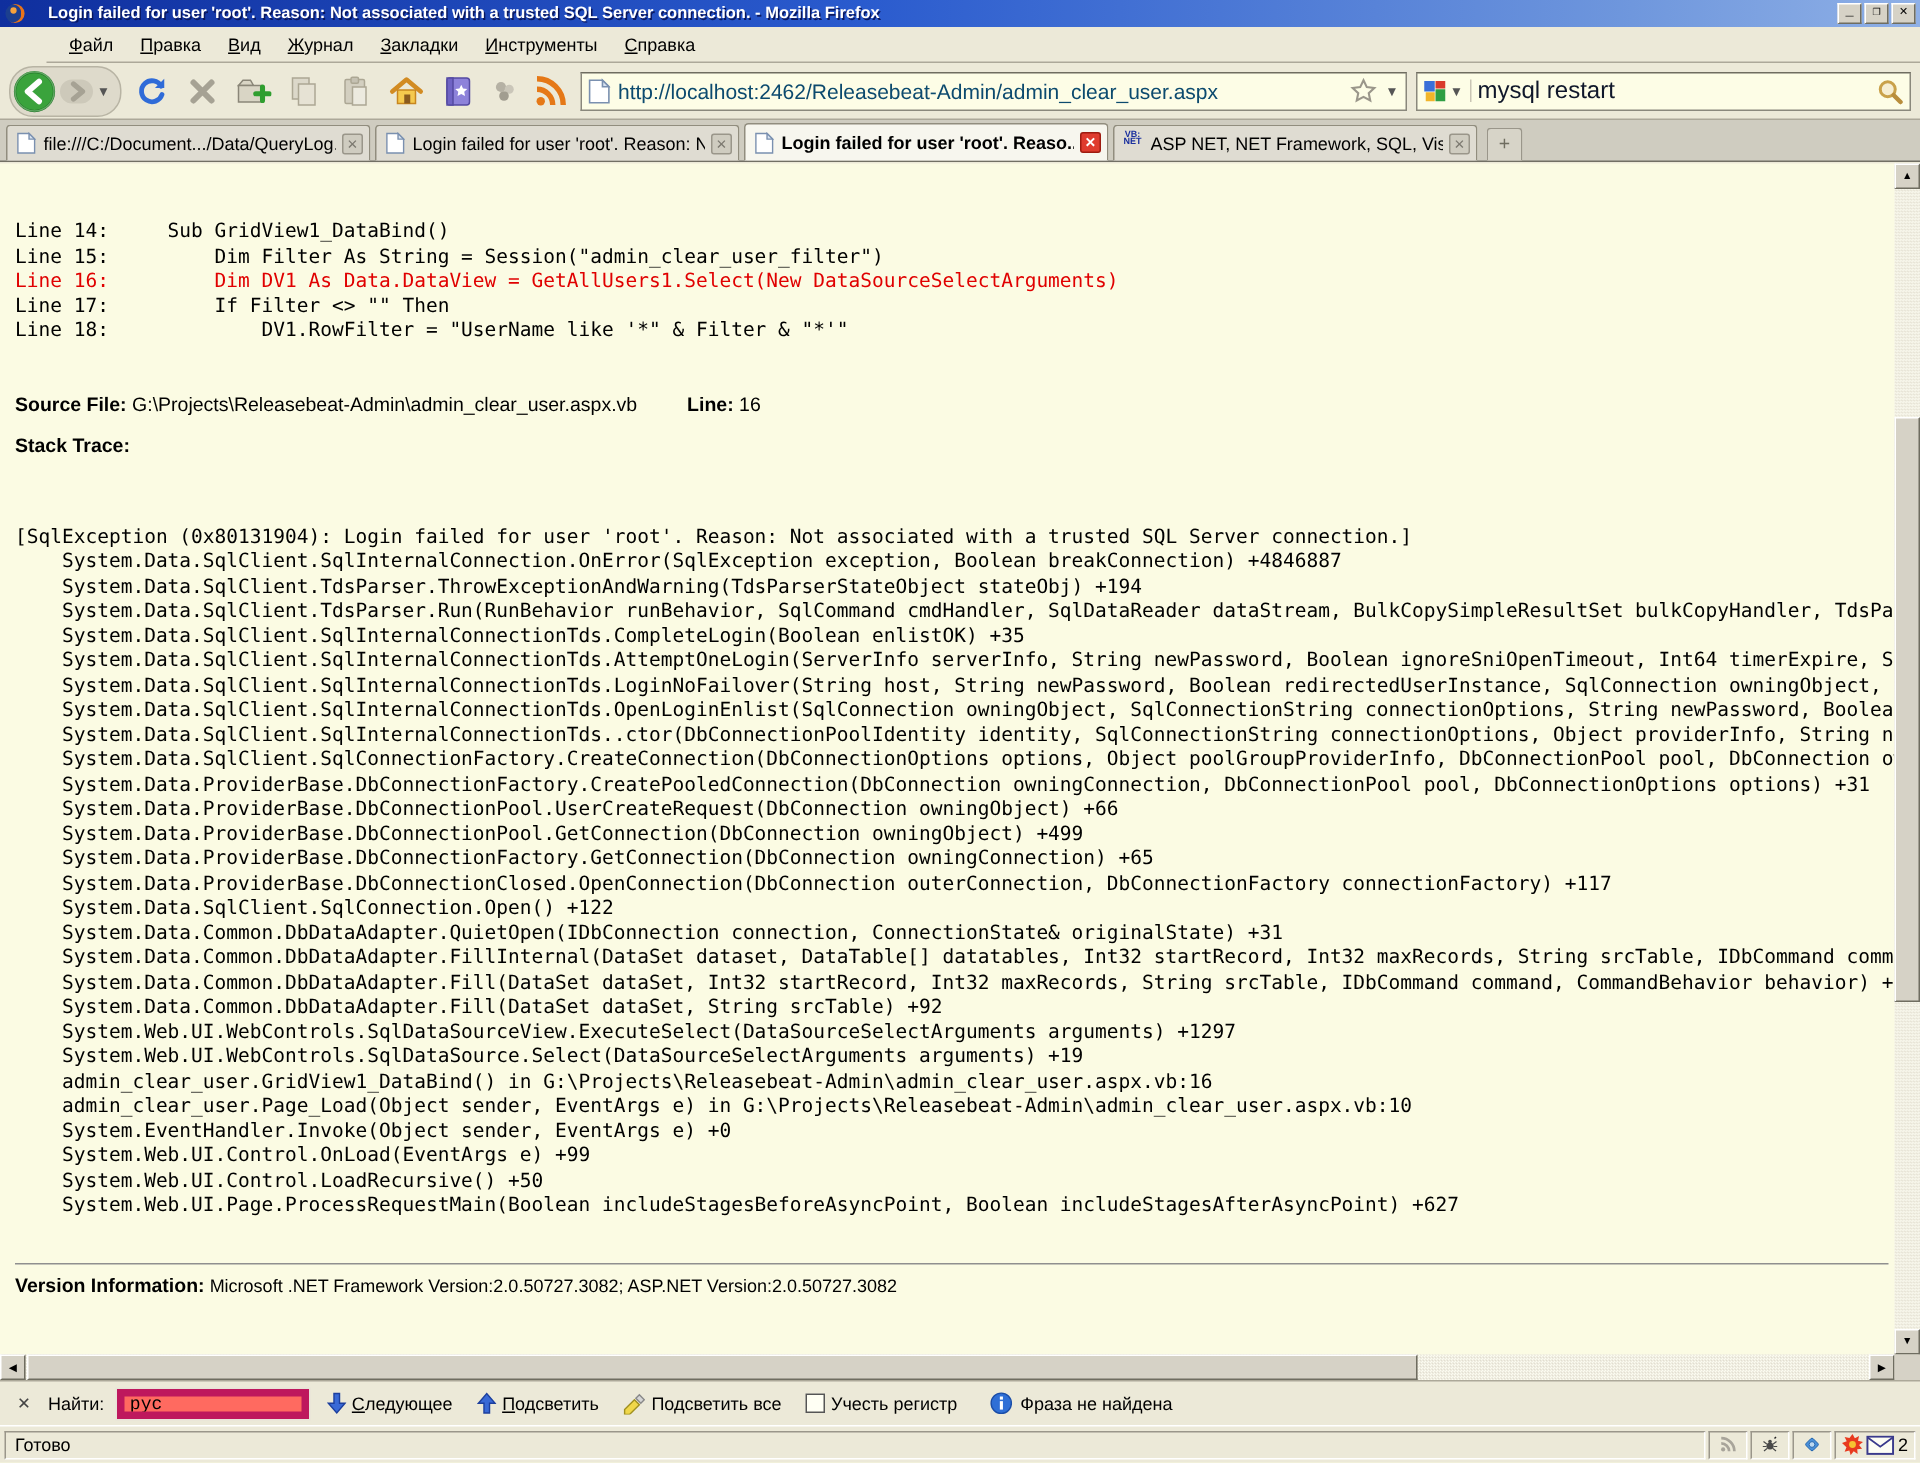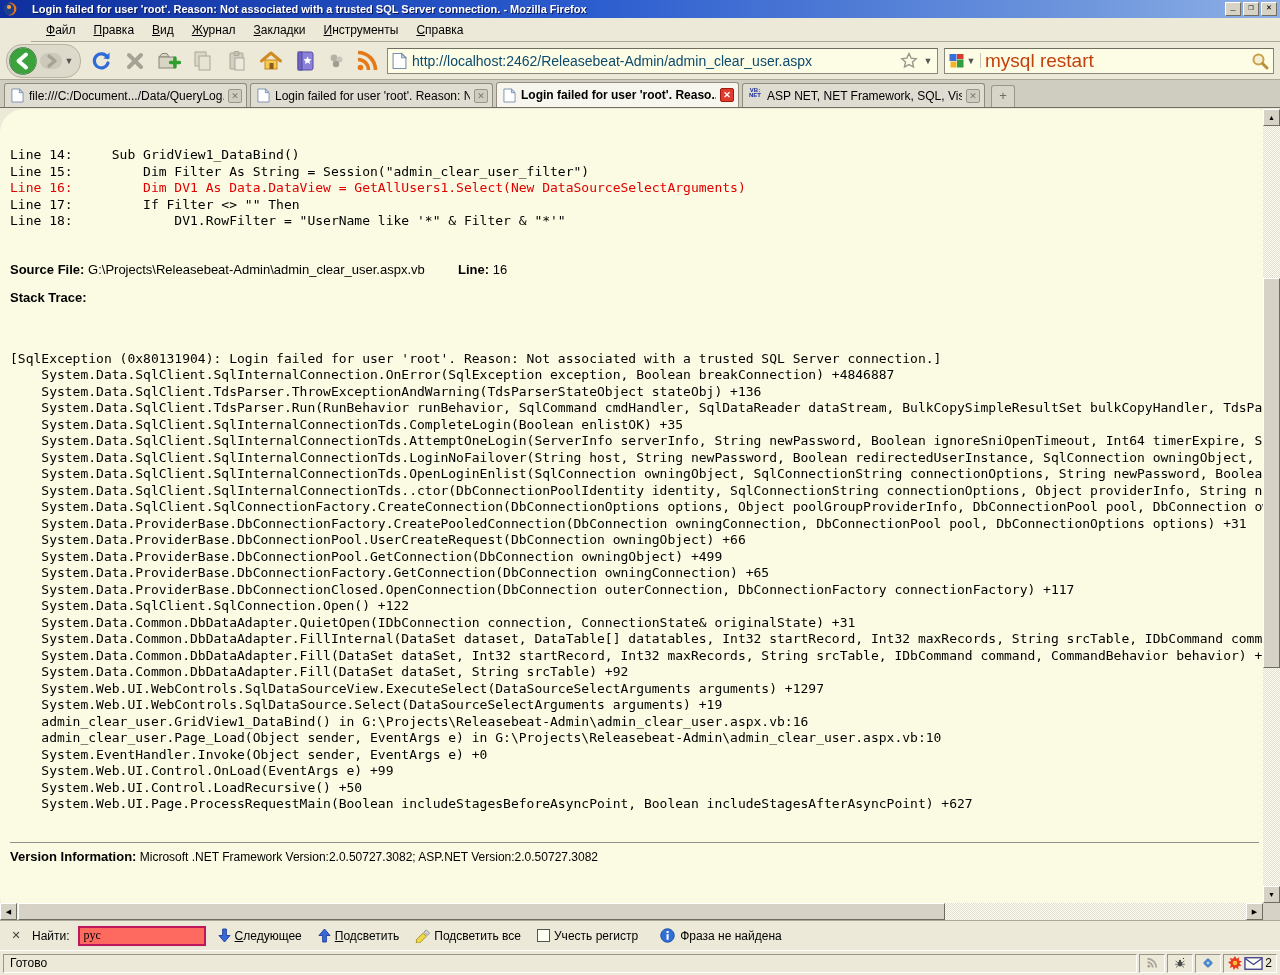--- a/index.html
+++ b/index.html
@@ -25,42 +25,42 @@
   .navgroup { display:flex; align-items:center; background:#dedacb; border:1px solid #b8b4a4; border-radius:16px; padding:1px 6px 1px 1px; gap:1px; }
   .tbtn { width:28px; height:28px; display:flex; align-items:center; justify-content:center; }
   .tbtn.sm { width:22px; }
   .caret { font-size:9px; color:#555; width:10px; text-align:center; }
   .urlbar { flex:1; height:26px; background:#fdfde6; border:1px solid #8a887c; border-top-color:#6f6d60;
     display:flex; align-items:center; padding:0 4px; gap:5px; }
   .urlbar input { flex:1; border:0; background:transparent; font-size:14px; font-family:"Liberation Sans",sans-serif; color:#0c4a6e; outline:none; }
   .searchbox { width:330px; height:26px; background:#fdfde6; border:1px solid #8a887c; border-top-color:#6f6d60;
     display:flex; align-items:center; padding:0 4px; gap:4px; }
   .searchbox .engine { display:flex; align-items:center; gap:2px; border-right:1px solid #c9c5b4; padding-right:4px; }
-  .searchbox input { flex:1; border:0; background:transparent; font-size:19px; color:#c2410c; outline:none; }
+  .searchbox input { flex:1; border:0; background:transparent; font-size:16px; color:#0f172a; outline:none; }
 
   
   .tabbar-row { height:28px; background:#cfccc0; border-bottom:1px solid #716f64; display:flex; align-items:flex-end; padding:3px 4px 0 4px; }
   .tabs { display:flex; align-items:flex-end; gap:3px; }
   .tab { width:243px; height:24px; background:#dfdcd2; border:1px solid #918d7e; border-bottom:0;
     border-radius:3px 3px 0 0; display:flex; align-items:center; padding:0 4px; gap:4px; }
   .tab.active { background:#f7f6ee; height:25px; }
   .tab .tab-label { flex:1; font-size:12px; white-space:nowrap; overflow:hidden; color:#000; }
   .tab.active .tab-label { font-weight:bold; }
   .tab-close { width:14px; height:14px; border:1px solid #9a968a; background:#cfccc0; color:#7c7970;
     font-size:9px; line-height:12px; text-align:center; border-radius:2px; }
   .tab.active .tab-close { background:#df3b2e; border-color:#9e1b10; color:#fff; font-weight:bold; }
   .favicon { width:16px; height:16px; display:flex; align-items:center; justify-content:center; }
   .favicon.vb { display:none; font-size:6px; line-height:5px; font-weight:bold; color:#1a2f9e; text-align:center;
     font-family:"Liberation Sans",sans-serif; }
   .fav-vbnet .favicon.vb { display:block; }
   .newtab { width:24px; height:22px; margin-left:6px; border:1px solid #9a968a; border-bottom:0; border-radius:3px 3px 0 0;
     background:#d7d4c8; color:#6f6d60; font-size:13px; text-align:center; line-height:20px; }
 
   
-  .content-wrap { position:absolute; top:109px; left:0; right:0; bottom:55px; background:#fbfbe3;border-radius:24px; }
+  .content-wrap { position:absolute; top:109px; left:0; right:0; bottom:55px; background:#fbfbe3; }
   .page { position:absolute; top:0; left:0; right:17px; bottom:17px; overflow:hidden; padding:38px 0 0 10px; }
   .code-line, .stack-line { font-family:"DejaVu Sans Mono","Liberation Mono",monospace; font-size:13px;
     line-height:16.5px; white-space:pre; color:#000; }
   .code-line.error { color:#e00000; }
   .srcline { margin-top:32px; font-size:13px; }
   .srcline b, .stacklabel b, .version b { font-size:13px; }
   .srcline .gap { display:inline-block; width:26px; }
   .stacklabel { margin-top:11px; }
   .stack { margin-top:45px; }
   .rule { border:0; border-top:1px solid #8f8f8f; margin:29px 4px 0 0; }
@@ -80,22 +80,22 @@
   .hscroll .left { left:0; top:0; bottom:0; width:17px; }
   .hscroll .right { right:0; top:0; bottom:0; width:17px; }
   .hthumb { position:absolute; top:0; bottom:0; left:18px; width:927px; background:#d6d2c6;
     border:1px solid; border-color:#fff #6f6d60 #6f6d60 #fff; }
   .corner { position:absolute; right:0; bottom:0; width:17px; height:17px; background:#d6d2c6; }
 
   
   .findbar { position:absolute; left:0; right:0; bottom:25px; height:30px; background:#ece9d8;
     border-top:1px solid #aca899; display:flex; align-items:center; padding:0 8px; gap:8px; font-size:12px; }
   .find-close { color:#444; font-size:11px; width:16px; text-align:center; }
-  .find-input { width:128px; height:20px; background:#ff6a60; border:2px solid #be185d; color:#000;
-    font-size:12px; padding:0 4px; font-family:Liberation Serif, serif; outline:1px solid #e8e4d8; }
+  .find-input { width:128px; height:20px; background:#ff6a60; border:5px solid #be185d; color:#000;
+    font-size:12px; padding:0 4px; font-family:Liberation Mono, monospace; outline:1px solid #e8e4d8; }
   .find-btn { display:flex; align-items:center; gap:4px; padding:2px 4px; }
   .find-btn .lbl { color:#000; }
   .find-btn .lbl.fl::first-letter { text-decoration:underline; }
   .checkbox { width:13px; height:13px; background:#fffff4; border:1px solid #555; }
   .notfound { display:flex; align-items:center; gap:5px; margin-left:10px; }
 
   
   .statusbar { position:absolute; left:0; right:0; bottom:0; height:25px; background:#ece9d8;
     border-top:1px solid #fff; display:flex; align-items:center; padding:0 3px; gap:2px; }
   .status-panel { height:19px; border:1px solid; border-color:#9a968a #fff #fff #9a968a;
@@ -314,21 +314,21 @@
       <b>Line:</b>
       <span>16</span>
     </div>
     <div class="stacklabel">
       <b>Stack Trace:</b>
     </div>
     <div class="stack">
 
     <div class="stack-line">[SqlException (0x80131904): Login failed for user 'root'. Reason: Not associated with a trusted SQL Server connection.]</div>
         <div class="stack-line">    System.Data.SqlClient.SqlInternalConnection.OnError(SqlException exception, Boolean breakConnection) +4846887</div>
-        <div class="stack-line">    System.Data.SqlClient.TdsParser.ThrowExceptionAndWarning(TdsParserStateObject stateObj) +136</div>
+        <div class="stack-line">    System.Data.SqlClient.TdsParser.ThrowExceptionAndWarning(TdsParserStateObject stateObj) +194</div>
         <div class="stack-line">    System.Data.SqlClient.TdsParser.Run(RunBehavior runBehavior, SqlCommand cmdHandler, SqlDataReader dataStream, BulkCopySimpleResultSet bulkCopyHandler, TdsParserStateObject stateObj) +186</div>
         <div class="stack-line">    System.Data.SqlClient.SqlInternalConnectionTds.CompleteLogin(Boolean enlistOK) +35</div>
         <div class="stack-line">    System.Data.SqlClient.SqlInternalConnectionTds.AttemptOneLogin(ServerInfo serverInfo, String newPassword, Boolean ignoreSniOpenTimeout, Int64 timerExpire, SqlConnection owningObject) +160</div>
         <div class="stack-line">    System.Data.SqlClient.SqlInternalConnectionTds.LoginNoFailover(String host, String newPassword, Boolean redirectedUserInstance, SqlConnection owningObject, SqlConnectionString connectionOptions) +682</div>
         <div class="stack-line">    System.Data.SqlClient.SqlInternalConnectionTds.OpenLoginEnlist(SqlConnection owningObject, SqlConnectionString connectionOptions, String newPassword, Boolean redirectedUserInstance) +207</div>
         <div class="stack-line">    System.Data.SqlClient.SqlInternalConnectionTds..ctor(DbConnectionPoolIdentity identity, SqlConnectionString connectionOptions, Object providerInfo, String newPassword, SqlConnection owning) +216</div>
         <div class="stack-line">    System.Data.SqlClient.SqlConnectionFactory.CreateConnection(DbConnectionOptions options, Object poolGroupProviderInfo, DbConnectionPool pool, DbConnection owningConnection) +33</div>
         <div class="stack-line">    System.Data.ProviderBase.DbConnectionFactory.CreatePooledConnection(DbConnection owningConnection, DbConnectionPool pool, DbConnectionOptions options) +31</div>
         <div class="stack-line">    System.Data.ProviderBase.DbConnectionPool.UserCreateRequest(DbConnection owningObject) +66</div>
         <div class="stack-line">    System.Data.ProviderBase.DbConnectionPool.GetConnection(DbConnection owningObject) +499</div>

